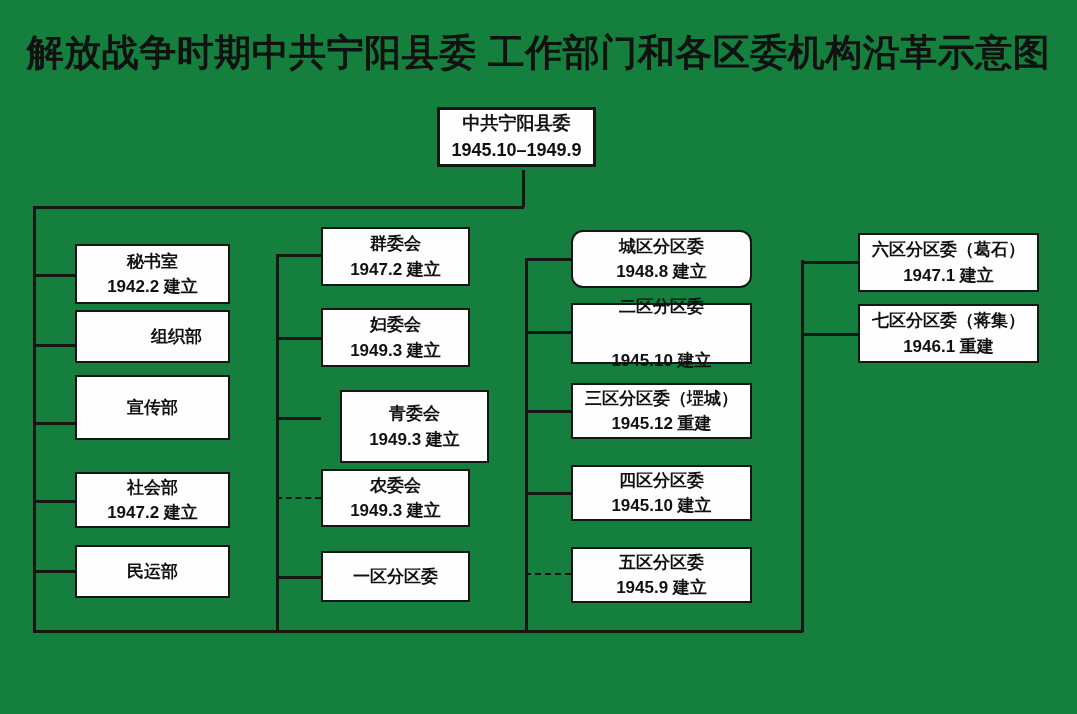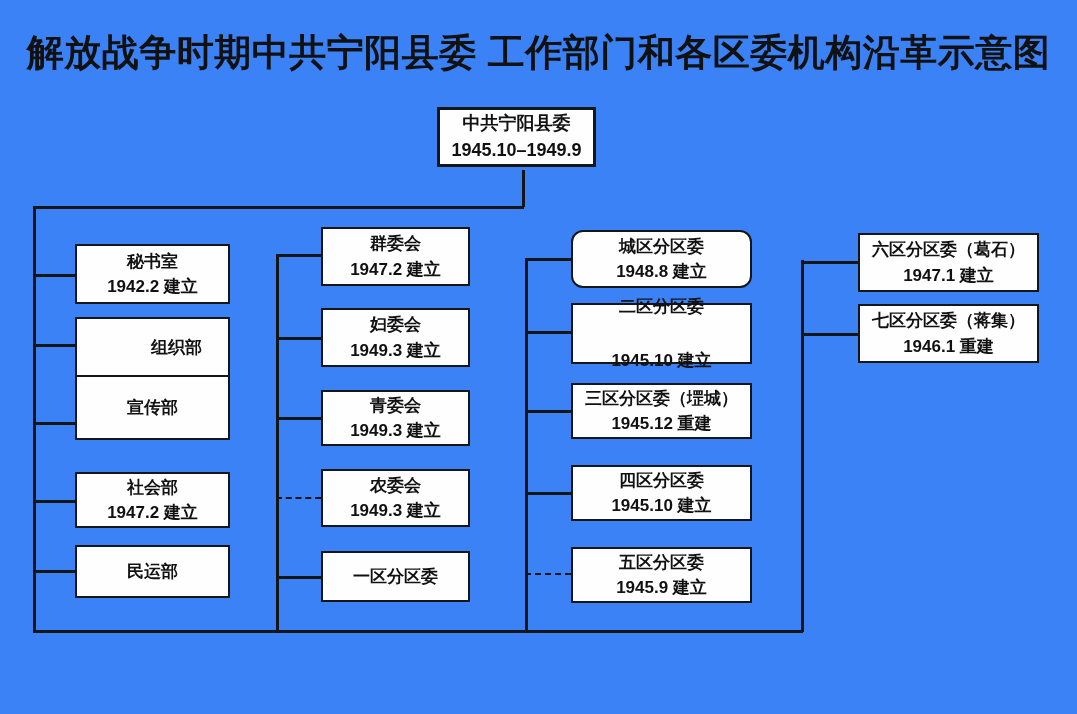--- a/index.html
+++ b/index.html
@@ -5,21 +5,21 @@
   html, body { margin: 0; padding: 0; }
   body {
     width: 1077px; height: 714px;
     background: #ffffff;
     font-family: "Liberation Sans", sans-serif;
     color: #151515;
   }
   #canvas {
     position: relative;
     width: 1077px; height: 714px;
-    background: #3b82f6;
+    background: #15803d;
     overflow: hidden;
   }
   .title {
     position: absolute;
     left: 0; top: 28px; width: 100%;
     text-align: center;
     font-size: 37px;
     font-weight: bold;
     letter-spacing: 0.5px;
     white-space: nowrap;
@@ -58,29 +58,29 @@
   .topbar   { left: 33px;  top: 206px; width: 491px; }
   .spine1   { left: 33px;  top: 206px; height: 426px; }
   .bottom   { left: 33px;  top: 630px; width: 770px; }
   .spine2   { left: 276px; top: 254px; height: 378px; }
   .spine3   { left: 525px; top: 258px; height: 374px; }
   .spine4   { left: 801px; top: 260px; height: 372px; }
 
   
   .c1 { left: 75px; width: 155px; }
   .c1b1 { top: 244px; height: 60px; }
-  .c1b2 { top: 317px; height: 61px; padding-left: 48px; }
+  .c1b2 { top: 310px; height: 53px; padding-left: 48px; }
   .c1b3 { top: 375px; height: 65px; }
   .c1b4 { top: 472px; height: 56px; }
   .c1b5 { top: 545px; height: 53px; }
   
   .c2 { left: 321px; width: 149px; }
   .c2b1 { top: 227px; height: 59px; }
   .c2b2 { top: 308px; height: 59px; }
-  .c2b3 { top: 390px; height: 56px; }
+  .c2b3 { top: 390px; height: 73px; margin-left: 19px; }
   .c2b4 { top: 469px; height: 58px; }
   .c2b5 { top: 551px; height: 51px; }
   
   .c3 { left: 571px; width: 181px; }
   .c3b1 { top: 230px; height: 58px; border-radius: 12px; }
   .c3b2 { top: 303px; height: 61px; gap: 28px; }
   .c3b3 { top: 383px; height: 56px; justify-content: center; }
   .c3b4 { top: 465px; height: 56px; }
   .c3b5 { top: 547px; height: 56px; }
   

